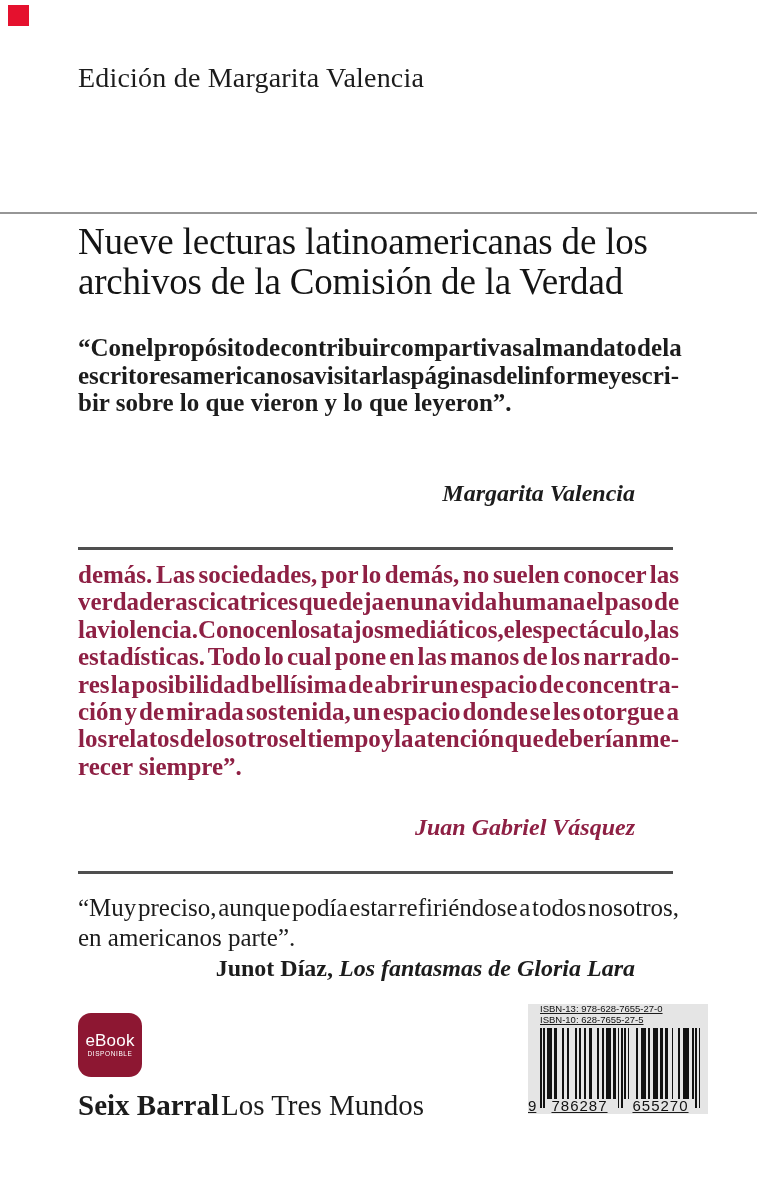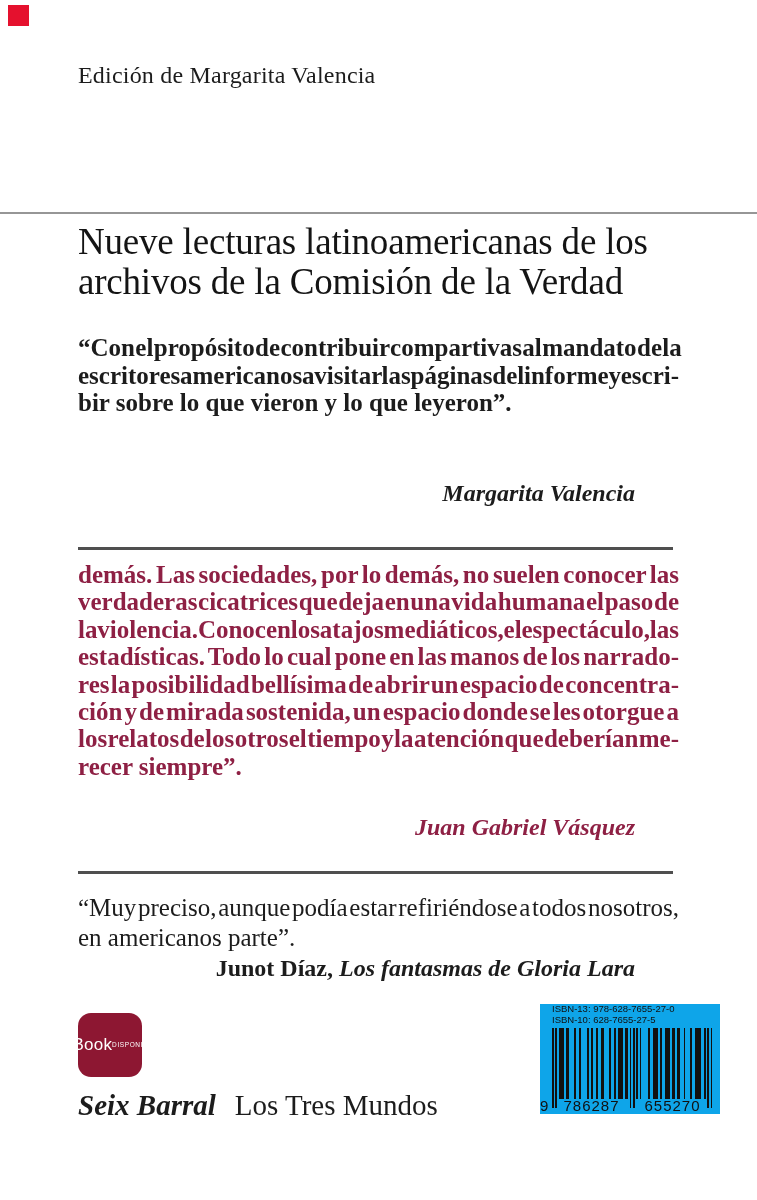--- a/index.html
+++ b/index.html
@@ -12,21 +12,21 @@
     color:var(--text-black,#1c1c1c);
     overflow:hidden;
   }
   .abs{position:absolute;}
   .corner-marker{
     left:8px;top:5px;width:21px;height:21px;
     background:var(--corner-red,#e5112e);
   }
   .edition-note{
     left:78px;top:62px;
-    font-size:24px;letter-spacing:.2px;color:var(--text-black,#1c1c1c);
+    font-size:28px;letter-spacing:.2px;color:var(--text-black,#1c1c1c);
   }
   .top-rule{
     left:0;top:212px;width:757px;height:2px;
     background:var(--top-rule,#969696);
     z-index:0;
   }
   .book-title{
     left:78px;top:174px;z-index:1;
     font-size:42px;font-weight:bold;line-height:1;
     color:var(--maroon-title,#8a1432);
@@ -51,50 +51,51 @@
   .attr-1{top:480px;color:var(--text-black,#1c1c1c);}
   .attr-2{top:814px;color:var(--maroon-quote,#8e2044);}
   .attr-3{top:955px;color:var(--text-black,#1c1c1c);}
   .attr-3 .attr-name{font-style:normal;margin-right:6px;}
   .divider{left:78px;width:595px;height:3px;background:var(--divider,#4f4f4f);}
   .divider-1{top:547px;}
   .divider-2{top:871px;}
   .ebook-badge{
     left:78px;top:1013px;width:64px;height:64px;border-radius:13px;
     background:var(--badge-bg,#8d1732);
-    display:flex;flex-direction:row;align-items:center;justify-content:center;
+    display:flex;flex-direction:column;align-items:center;justify-content:center;
     color:#ffffff;font-family:"Liberation Sans","DejaVu Sans",sans-serif;
     text-align:center;
   }
   .ebook-badge .badge-title{font-size:17px;line-height:18px;letter-spacing:.2px;}
   .ebook-badge .badge-sub{font-size:6.5px;line-height:8px;letter-spacing:.6px;}
   .barcode{
-    left:540px;top:1004px;width:180px;
+    left:528px;top:1004px;width:180px;
     font-family:"Liberation Sans","DejaVu Sans",sans-serif;
-    background:#0ea5e9;
+    background:#e5e5e5;
+    text-decoration:underline;
   }
   .barcode .isbn{margin-left:12px;font-size:9.5px;line-height:10.5px;color:#111;white-space:nowrap;}
   .barcode .bars{
     margin-left:12px;margin-top:3px;
     display:flex;align-items:flex-start;
     height:80px;
   }
   .barcode .bars .m{flex:none;width:1.7px;}
   .barcode .ean-row{
     display:flex;align-items:baseline;
     margin-top:-10px;width:173px;
     font-size:15px;line-height:16px;color:#111;
   }
   .barcode .ean-lead{flex:none;width:11px;}
   .barcode .ean-group{flex:1;text-align:center;letter-spacing:1px;}
   .publisher-line{
     left:78px;top:1090px;font-size:29px;line-height:31px;
     color:var(--text-black,#1c1c1c);white-space:nowrap;
   }
-  .publisher-line .publisher{font-weight:bold;margin-right:19px;font-style:italic;}
+  .publisher-line .publisher{font-weight:bold;margin-right:2px;}
 </style>
 </head>
 <body>
 
 <div class="page">
 
   <div class="abs corner-marker"></div>
 
   <div class="abs edition-note">Edición de Margarita Valencia</div>
 

